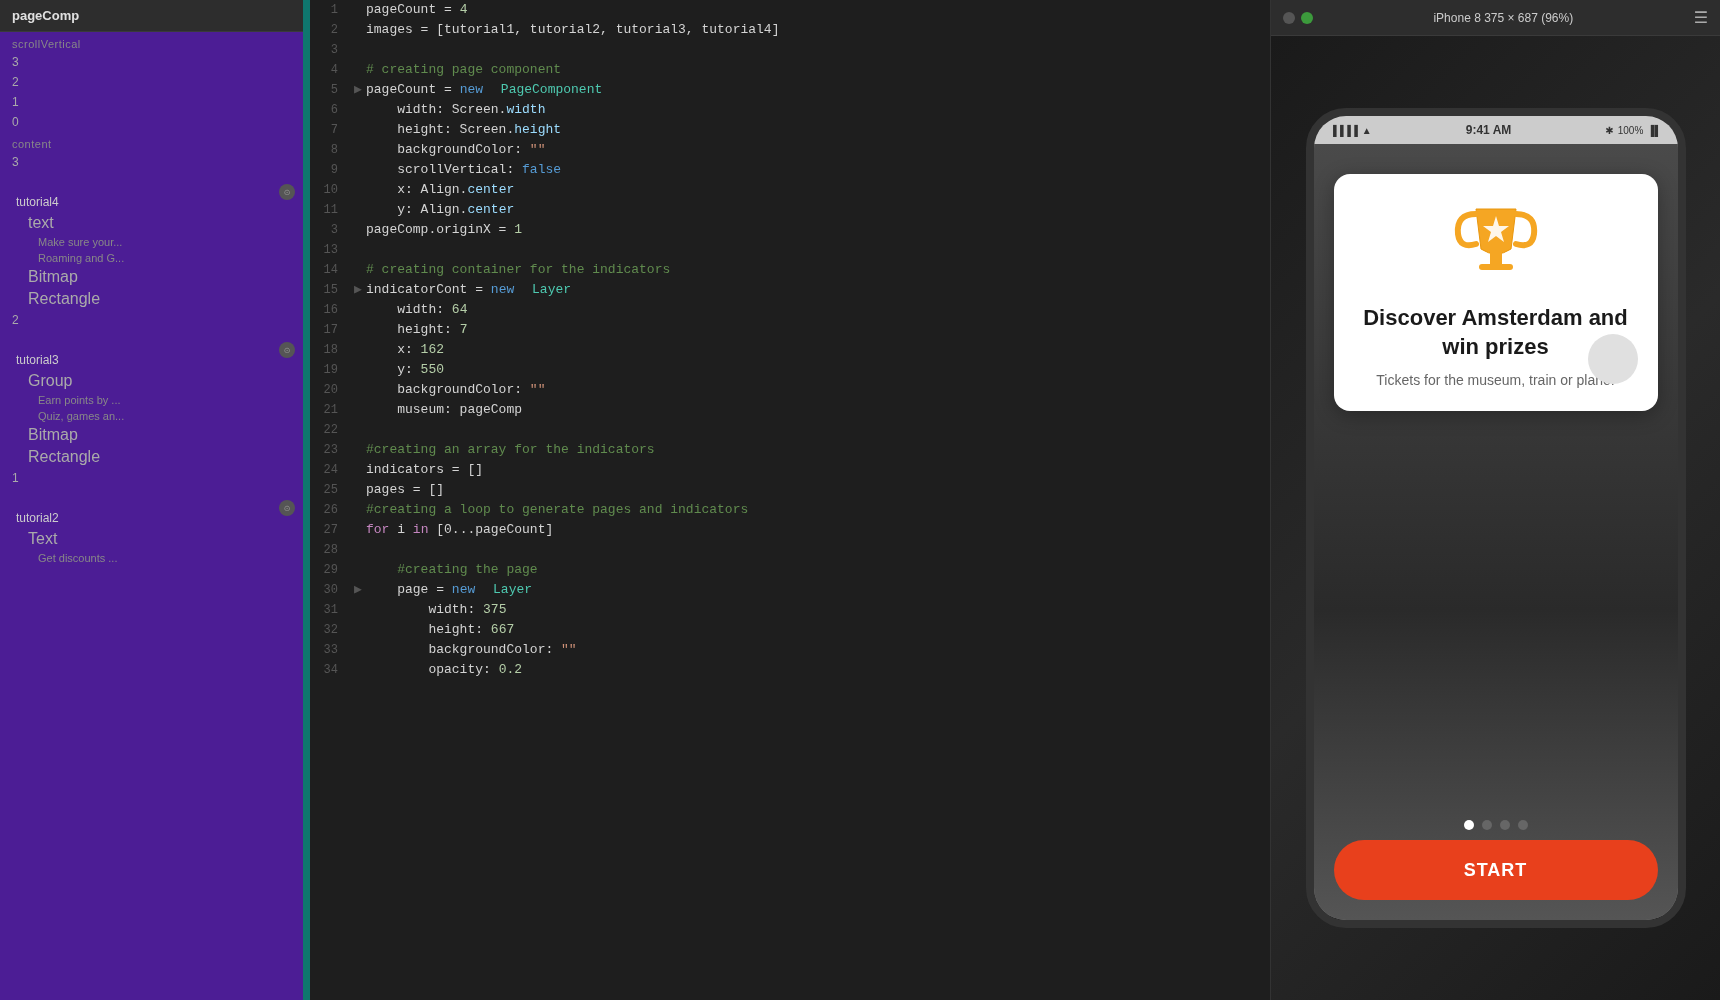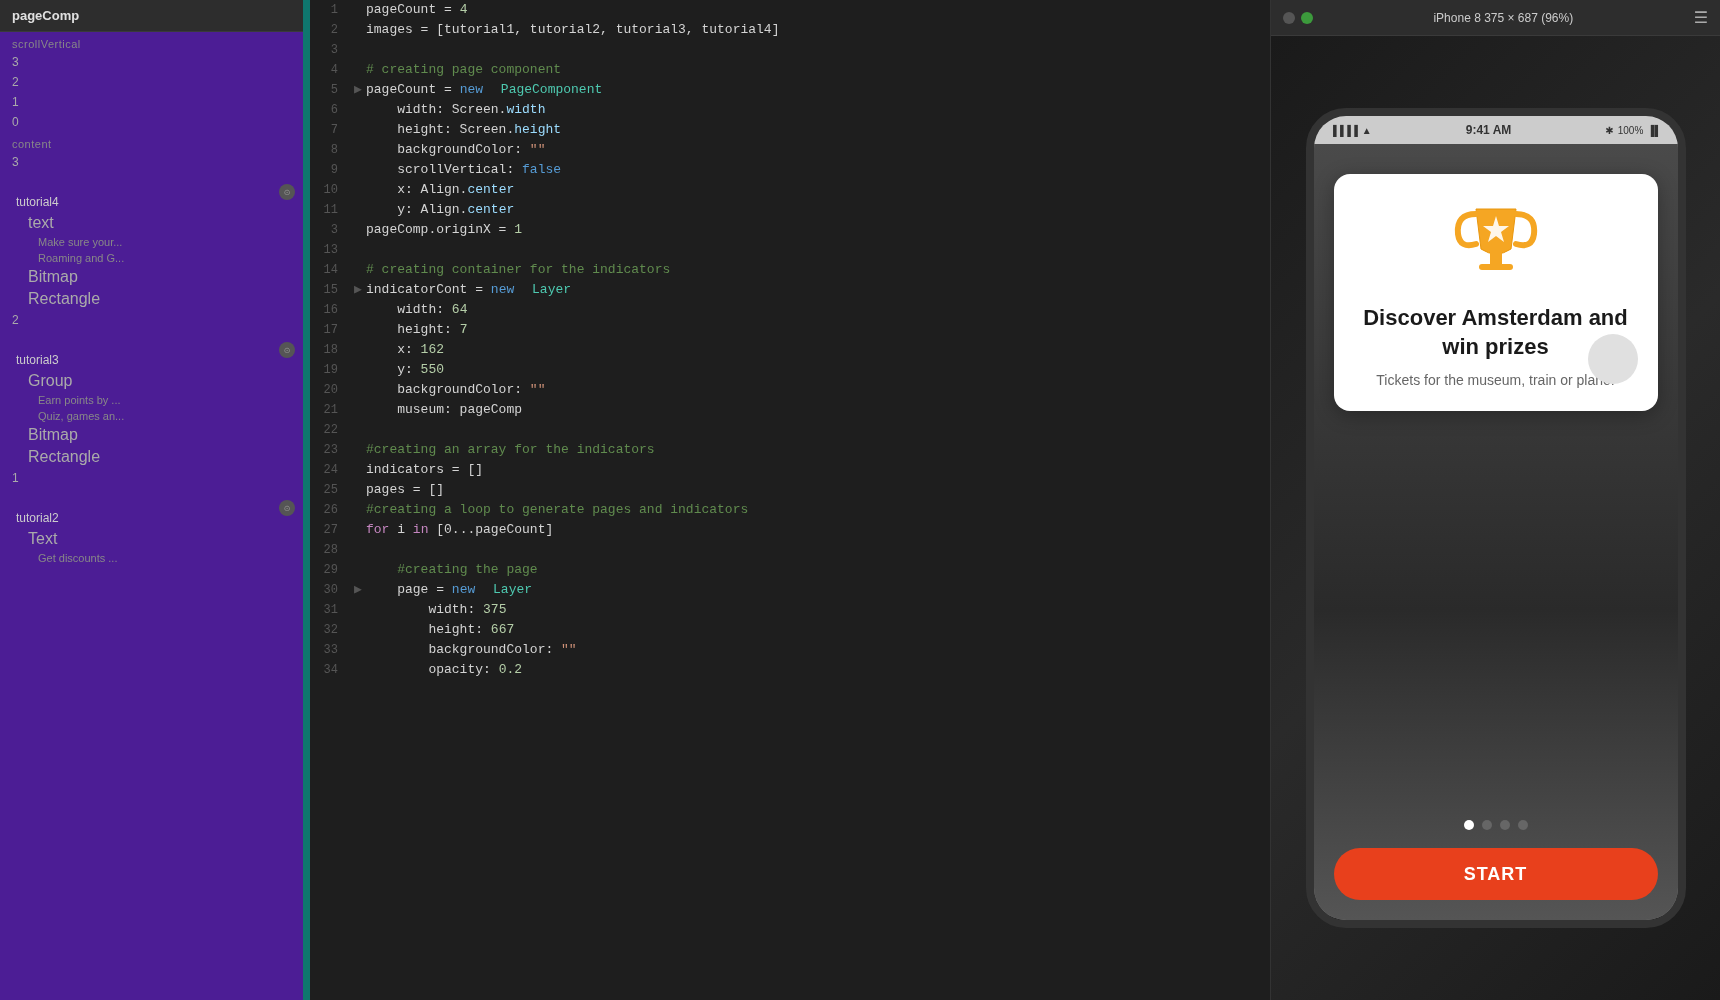--- a/index.html
+++ b/index.html
@@ -288,21 +288,21 @@
     }
     .indicator-dot.active { background: white; }
     .indicator-dot.inactive { background: #666; }
     .start-button {
       position: absolute;
       bottom: 20px;
       left: 20px;
       right: 20px;
       background: #e8401c;
       border-radius: 30px;
-      height: 52px;
+      height: 60px;
       display: flex;
       align-items: center;
       justify-content: center;
       font-size: 18px;
       font-weight: 700;
       color: white;
       letter-spacing: 1px;
       cursor: pointer;
     }
 

